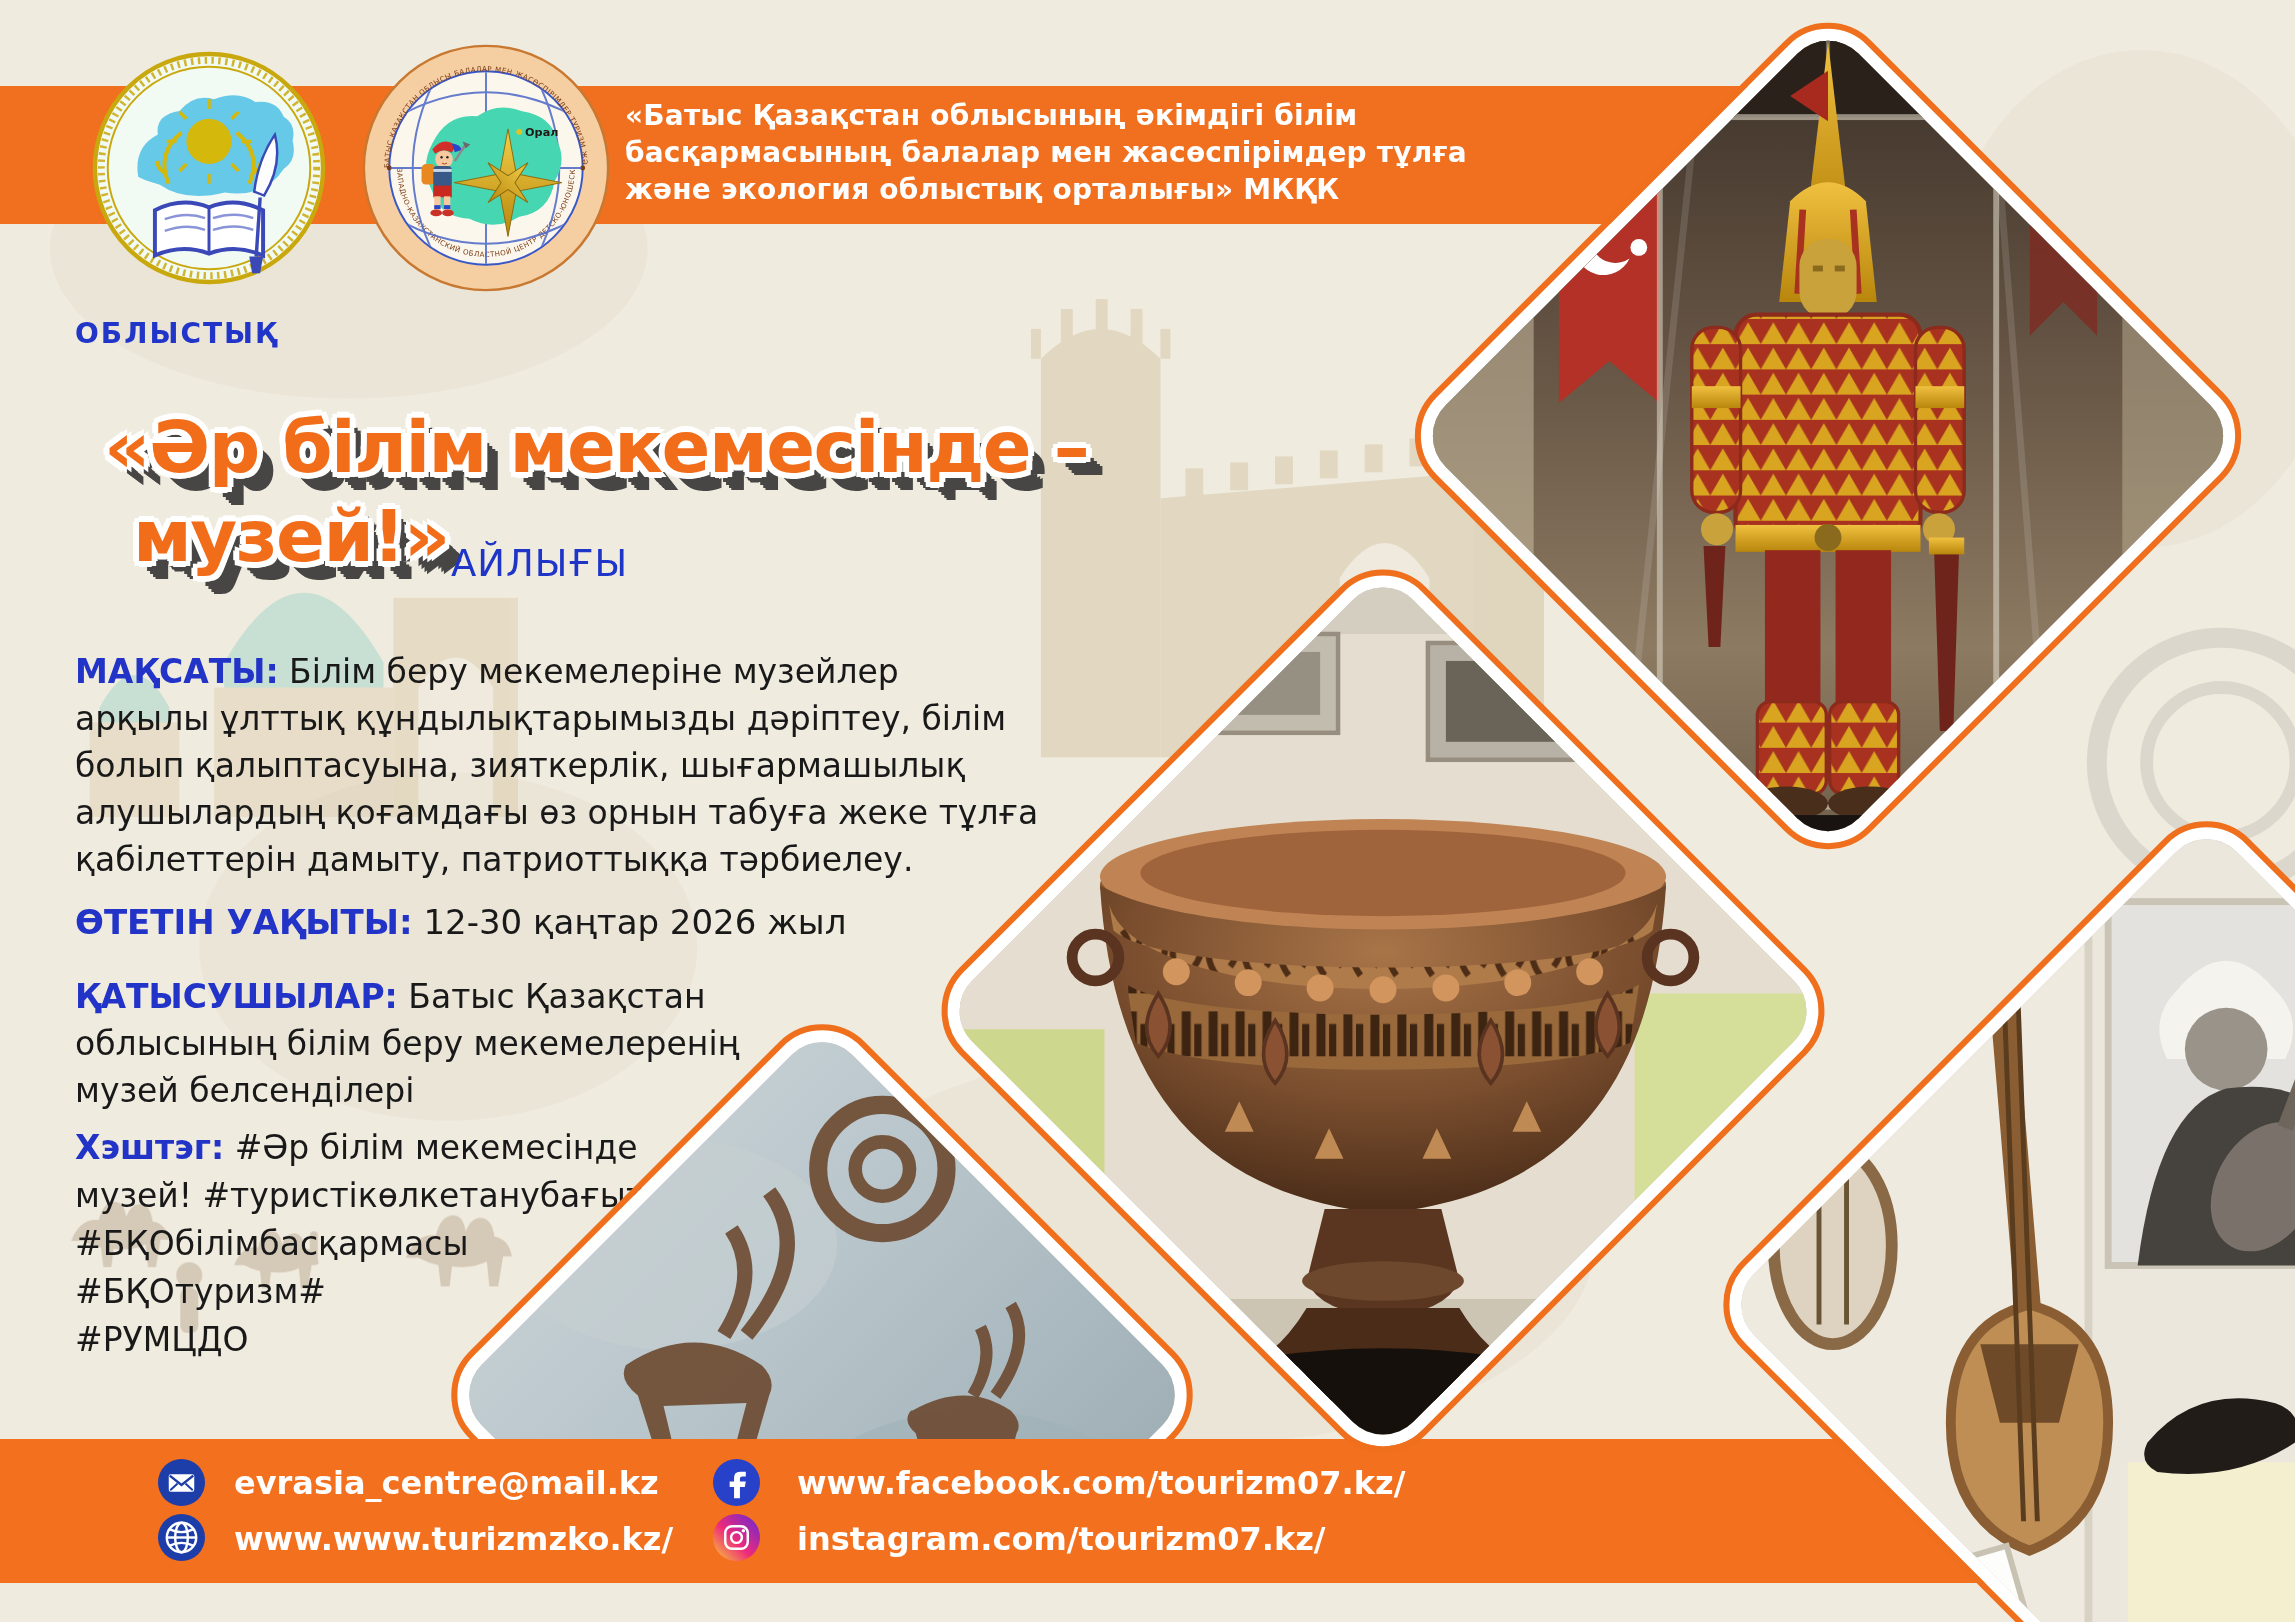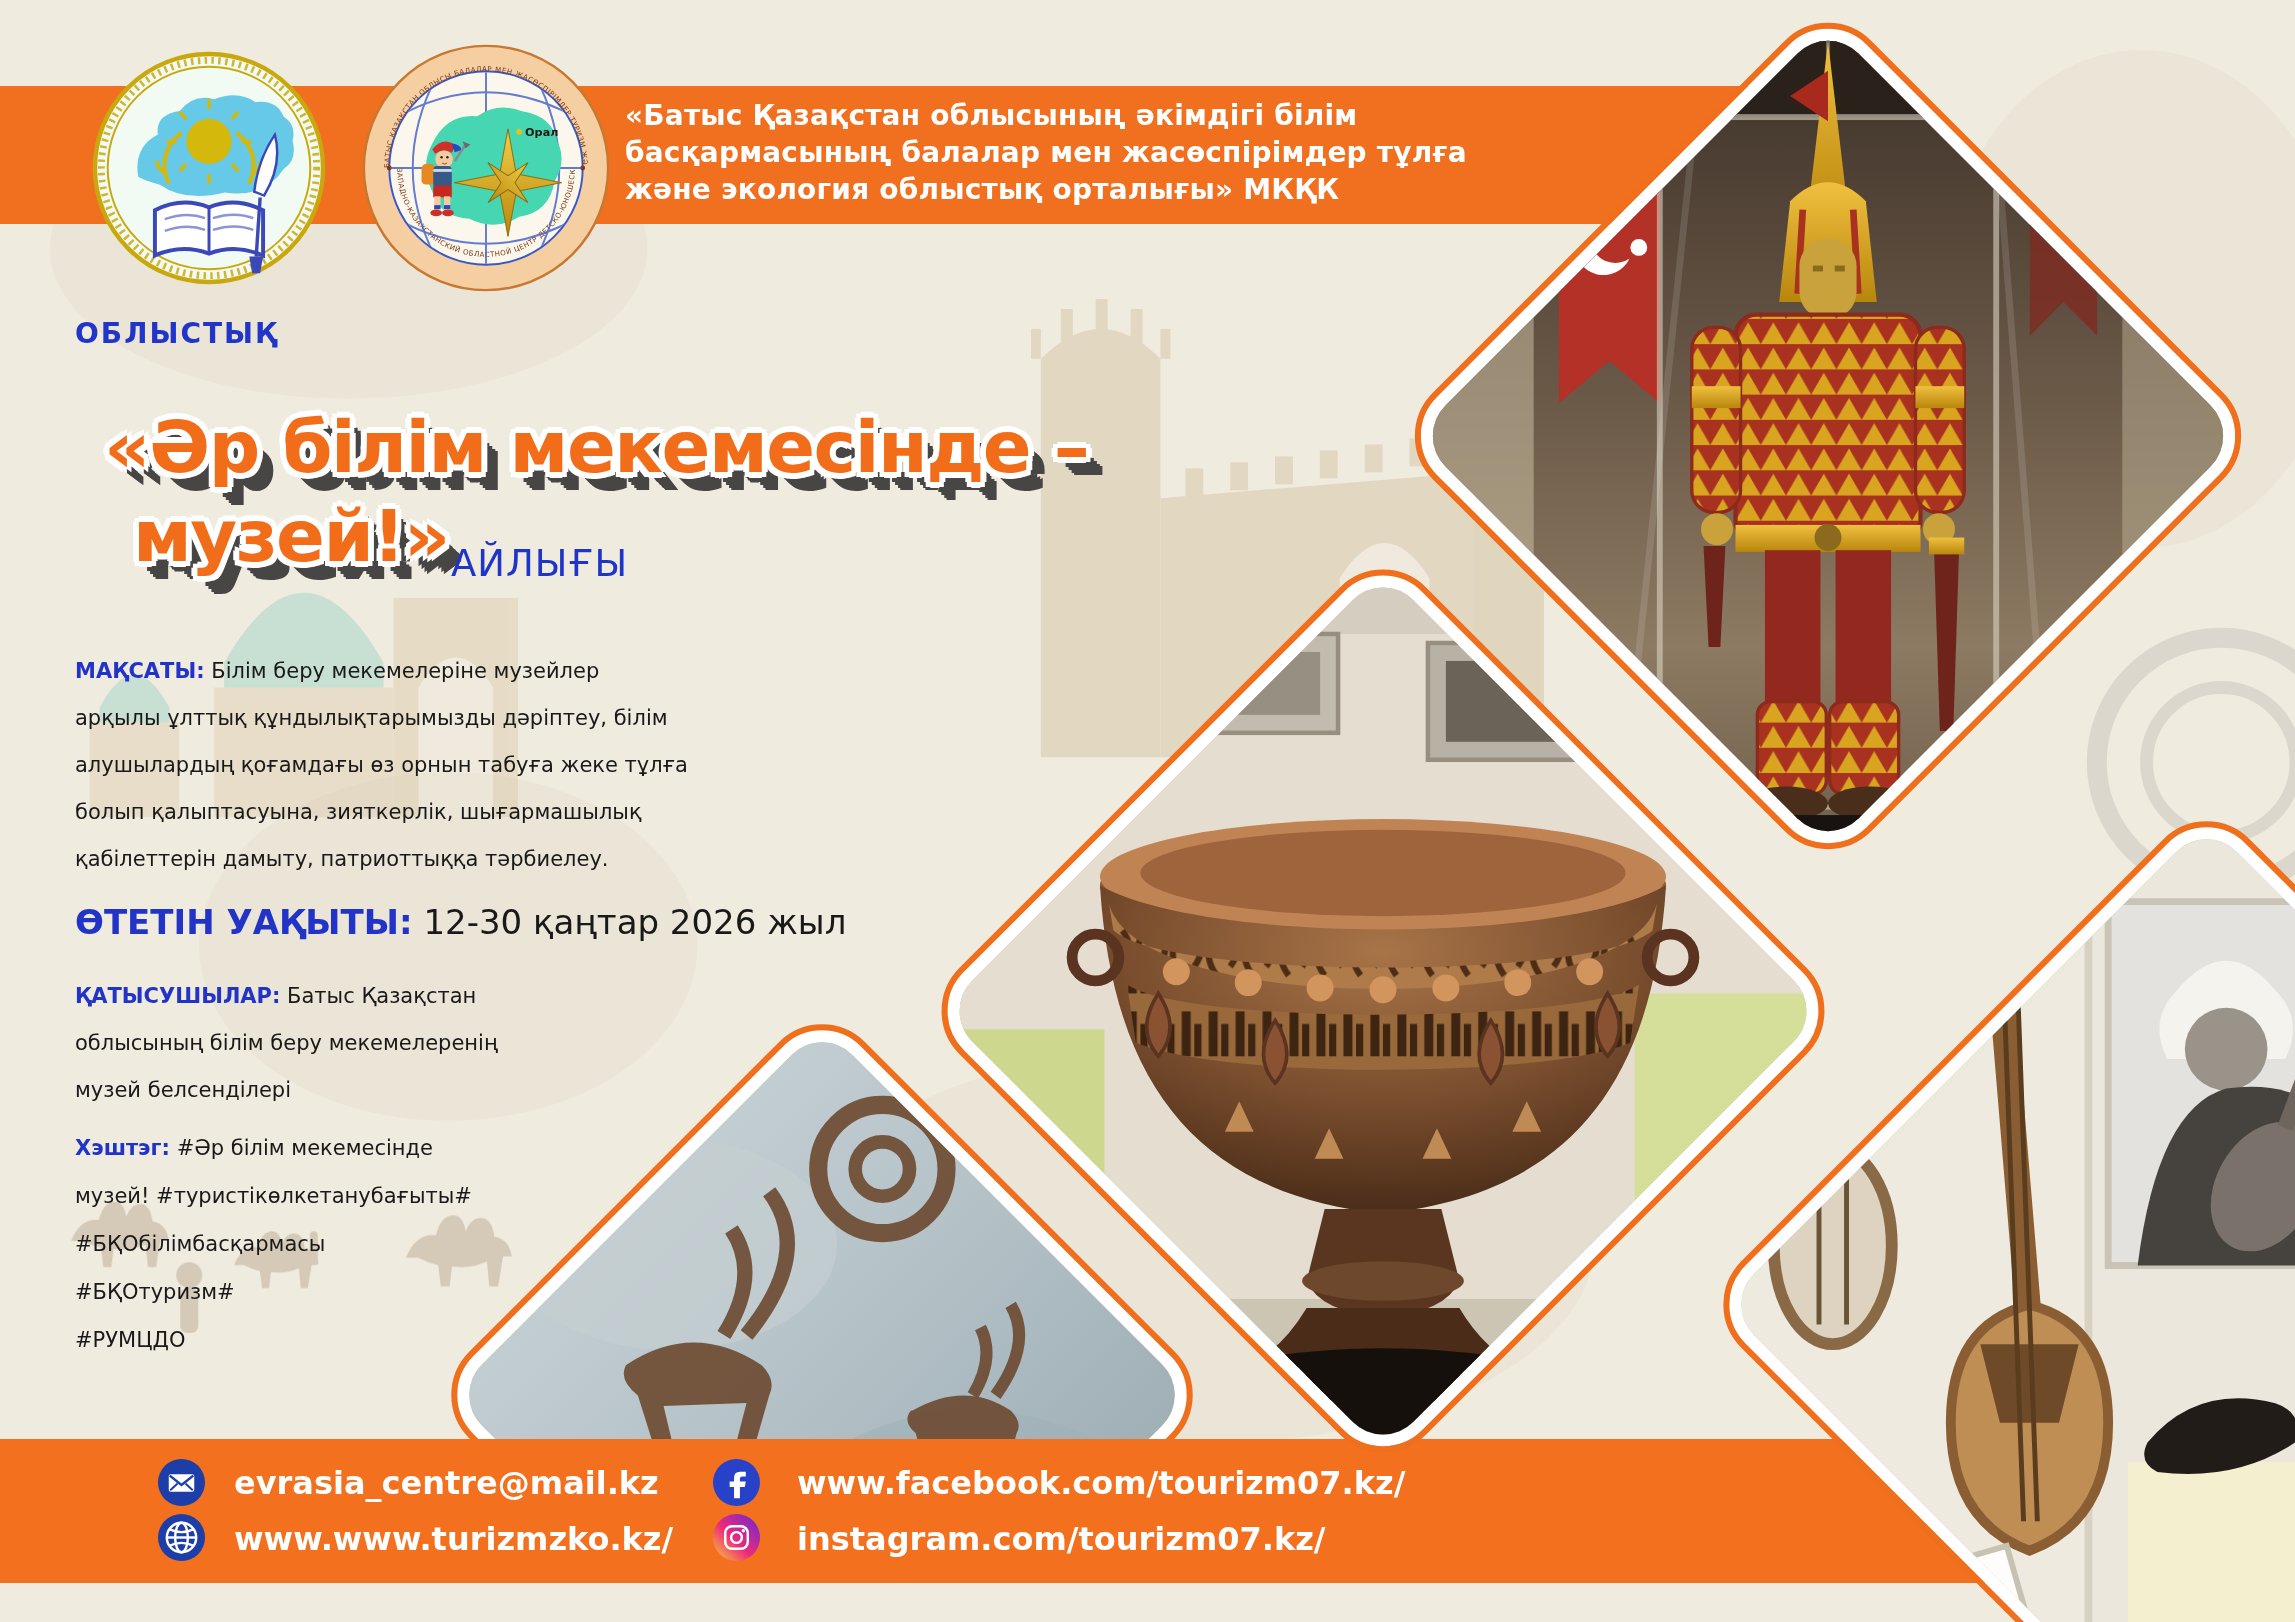--- a/index.html
+++ b/index.html
@@ -12,21 +12,21 @@
   
   #kicker{left:75px;top:317px;z-index:2;color:#2136c8;font-weight:bold;font-size:28px;letter-spacing:2px;}
   .big-title{z-index:2;color:#f26d1a;font-weight:bold;font-size:72px;letter-spacing:-1.5px;white-space:nowrap;
     text-shadow:
       -6px 0 0 #fff,6px 0 0 #fff,0 -6px 0 #fff,0 6px 0 #fff,
       -4.5px -4.5px 0 #fff,4.5px -4.5px 0 #fff,-4.5px 4.5px 0 #fff,4.5px 4.5px 0 #fff,
       8px 10px 0 #474645,11px 13px 0 #474645,14px 16px 0 #474645,16.4px 18.4px 0 #474645; margin-left: 38px;}
   #event-title-1{left:66px;top:405px;}
   #event-title-2{left:95px;top:494px;}
   #event-suffix{left:451px;top:542px;z-index:2;color:#1e35c8;font-weight:normal;font-size:37px;letter-spacing:1px;}
-  .para{z-index:2;color:#191919;font-size:21px;line-height:47px;white-space:nowrap;}
+  .para{z-index:2;color:#191919;font-size:33px;line-height:47px;white-space:nowrap;}
   .lbl{color:#2233c8;font-weight:bold;}
   #goal{left:75px;top:648px;}
   #time{left:75px;top:899px;font-size:34px;}
   #participants{left:75px;top:973px;}
   #hashtags{left:75px;top:1124px;line-height:48px;}
   
   #footer-band{left:0;top:1439px;width:2295px;height:144px;background:#f2701e;z-index:4;}
   .f-icon{z-index:5;width:49px;height:49px;}
   .f-text{z-index:5;color:#fff;font-weight:bold;font-size:32px;white-space:nowrap;}
   
@@ -212,22 +212,22 @@
 
 <div id="kicker" class="abs">ОБЛЫСТЫҚ</div>
 
 <div id="event-title-1" class="abs big-title">«Әр білім мекемесінде –</div>
 <div id="event-title-2" class="abs big-title">музей!»</div>
 <div id="event-suffix" class="abs">АЙЛЫҒЫ</div>
 
 <div id="goal" class="abs para">
   <div><span class="lbl">МАҚСАТЫ:</span> <span>Білім беру мекемелеріне музейлер</span></div>
   <div>арқылы ұлттық құндылықтарымызды дәріптеу, білім</div>
+  <div>болып қалыптасуына, зияткерлік, шығармашылық</div>
   <div>алушылардың қоғамдағы өз орнын табуға жеке тұлға</div>
-  <div>болып қалыптасуына, зияткерлік, шығармашылық</div>
   <div>қабілеттерін дамыту, патриоттыққа тәрбиелеу.</div>
 </div>
 
 <div id="time" class="abs para">
   <span class="lbl">ӨТЕТІН УАҚЫТЫ:</span>
   <span>12-30 қаңтар 2026 жыл</span>
 </div>
 
 <div id="participants" class="abs para">
   <div><span class="lbl">ҚАТЫСУШЫЛАР:</span> <span>Батыс Қазақстан</span></div>

